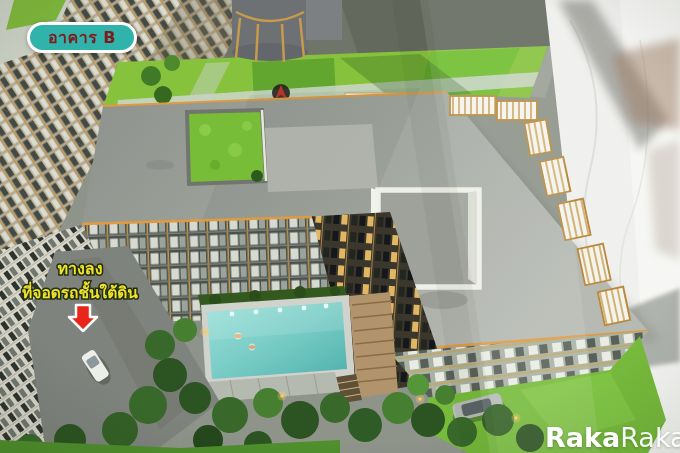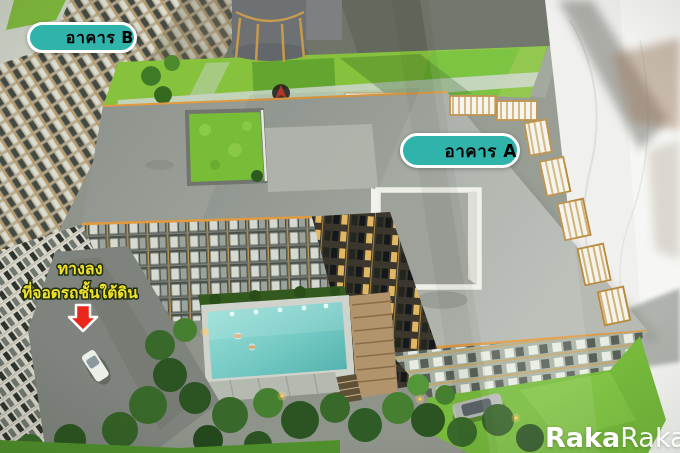--- a/index.html
+++ b/index.html
@@ -3,24 +3,24 @@
 <meta charset="utf-8">
 <style>
   html,body{margin:0;padding:0;background:#222;}
   #screen{
     position:relative;width:680px;height:453px;overflow:hidden;
     font-family:"DejaVu Sans","Liberation Sans",sans-serif;
     background:#a9b0a4;
   }
   #screen svg{position:absolute;left:0;top:0;}
   .badge{
-    position:absolute;display:flex;align-items:center;justify-content:flex-end;
+    position:absolute;display:flex;align-items:center;justify-content:center;
     background:var(--badge_teal,#2fb3ab);
     border:3px solid var(--badge_border,#ffffff);
-    border-radius:20px;color:#000000;font-weight:700;
+    border-radius:20px;color:#7f1d1d;font-weight:700;
     box-shadow:0 1px 4px rgba(0,0,0,.28);
     letter-spacing:.5px;white-space:nowrap;
   }
   #badge-b{left:27px;top:22px;width:104px;height:25px;font-size:16px;}
   #badge-a{left:400px;top:133px;width:114px;height:29px;font-size:17px;}
   #watermark{
     position:absolute;left:545px;top:422px;font-size:27px;white-space:nowrap;
     color:#fff;text-shadow:0 1px 3px rgba(40,60,30,.35);
   }
   #watermark .wm-bold{font-weight:700;}
@@ -327,21 +327,18 @@
   <g>
     <text x="80" y="274" font-size="16" text-anchor="middle" class="note-line">ทางลง</text>
     <text x="80" y="298" font-size="15.5" text-anchor="middle" class="note-line">ที่จอดรถชั้นใต้ดิน</text>
     <polygon points="83,331 69,317 76,317 76,305 90,305 90,317 97,317" style="fill:var(--arrow_red,#e8261a)" stroke="#ffffff" stroke-width="2.5" stroke-linejoin="round"></polygon>
   </g>
 </svg>
 
 <div id="badge-b" class="badge">
   <span>อาคาร B</span>
 </div>
-<div id="badge-a" class="badge">
-  <span>อาคาร A</span>
-</div>
 
 <div id="watermark">
   <span class="wm-bold">Raka</span><span class="wm-light">Raka</span>
 </div>
 
 </div>
 
 </body></html>

